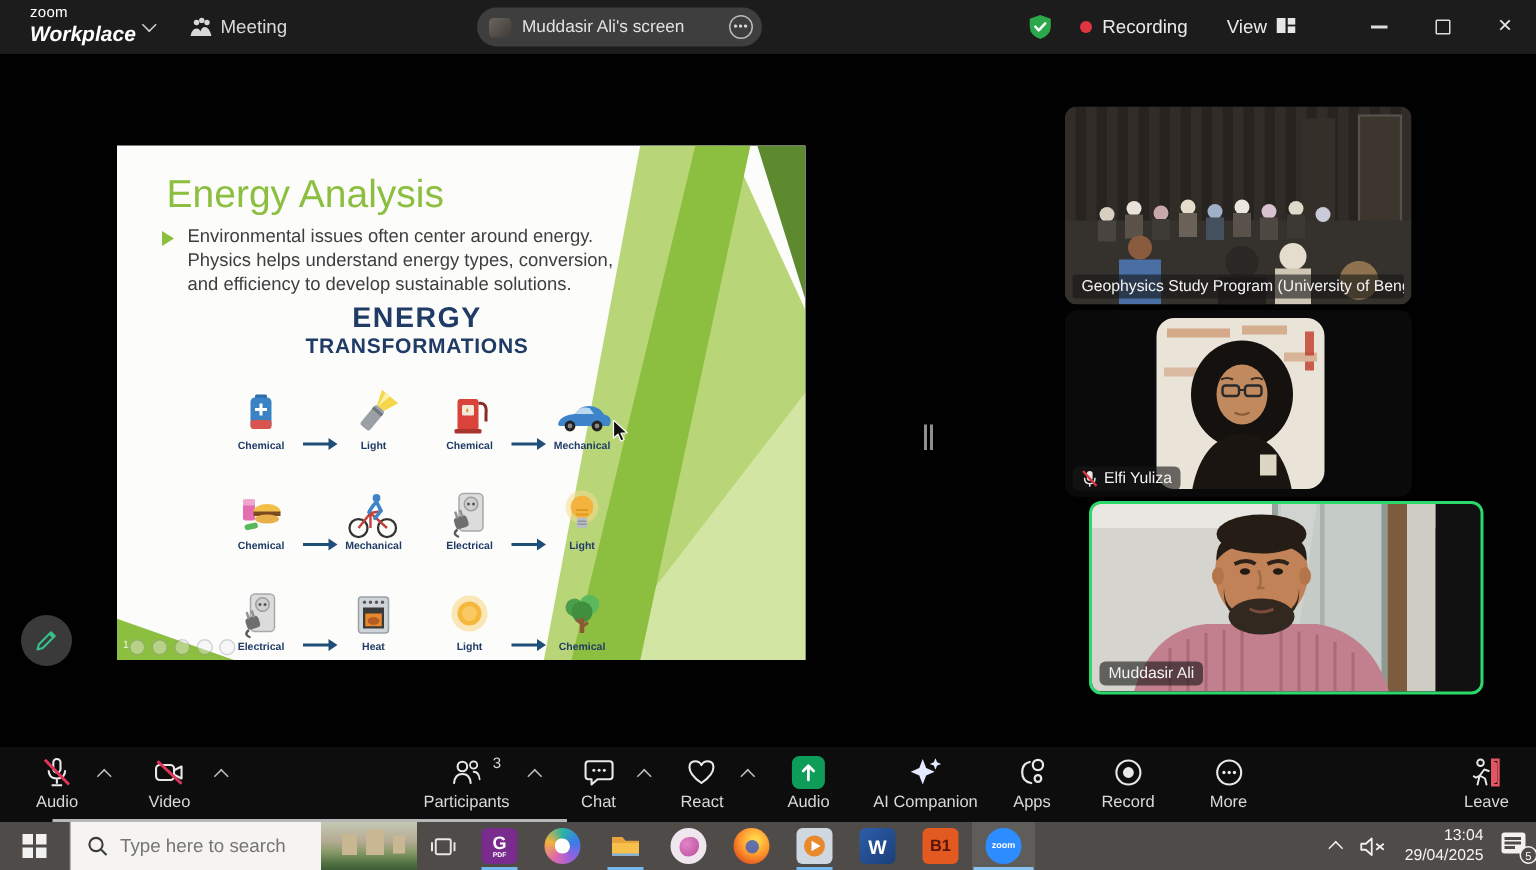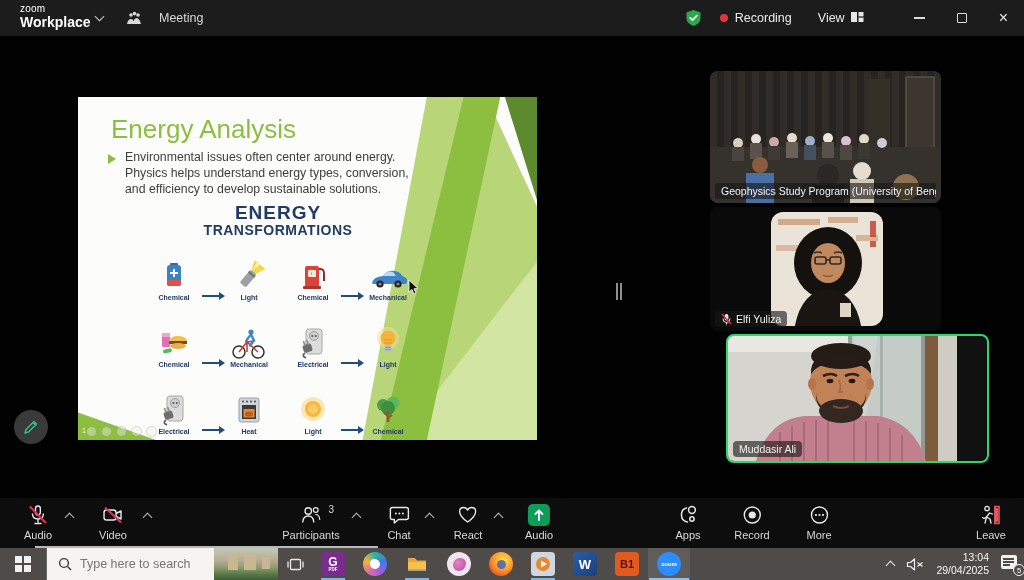--- a/index.html
+++ b/index.html
@@ -3,23 +3,23 @@
 <meta charset="utf-8">
 <style>
   html,body{margin:0;padding:0;background:#000;}
   *{box-sizing:border-box;font-family:"Liberation Sans",sans-serif;}
   .stage{position:relative;width:1024px;height:580px;overflow:hidden;background:#000;}
 
   
   .titlebar{position:absolute;left:0;top:0;width:1024px;height:36px;background:#1c1c1c;}
   .zlogo{position:absolute;left:20px;top:4px;color:#fff;line-height:1;}
   .zlogo .l1{font-size:10px;letter-spacing:.2px;}
-  .zlogo .l2{font-size:14px;font-weight:bold;margin-top:1px;}
+  .zlogo .l2{font-size:14px;font-weight:bold;margin-top:1px;font-style:italic;}
   .chev-down{position:absolute;left:96px;top:13px;width:7px;height:7px;border-right:1.6px solid #cfcfcf;border-bottom:1.6px solid #cfcfcf;transform:rotate(45deg);}
-  .meeting-tab{position:absolute;left:126px;top:7px;display:flex;align-items:center;gap:16px;color:#d8d8d8;font-size:12.5px;height:22px;}
+  .meeting-tab{position:absolute;left:126px;top:7px;display:flex;align-items:center;gap:4px;color:#d8d8d8;font-size:12.5px;height:22px;}
   .pill{position:absolute;left:318px;top:5px;width:190px;height:26px;background:#3e3e3e;border-radius:13px;display:flex;align-items:center;padding:0 6px 0 8px;gap:7px;}
   .pill .thumb{width:15px;height:13px;border-radius:3px;background:linear-gradient(135deg,#6d655e,#3d3a37);flex:0 0 auto;}
   .pill .ptext{color:#e2e2e2;font-size:11.5px;white-space:nowrap;overflow:hidden;flex:1;}
   .pill .more-circ{width:16px;height:16px;border:1.2px solid #b9b9b9;border-radius:50%;color:#d8d8d8;font-size:8px;line-height:13px;text-align:center;letter-spacing:.5px;flex:0 0 auto;}
   .tb-right{position:absolute;right:0;top:0;height:36px;display:flex;align-items:center;}
   .rec-dot{width:8px;height:8px;border-radius:50%;background:#e0353f;margin-right:7px;}
   .rec-label{color:#eaeaea;font-size:12.5px;margin-right:26px;}
   .view-wrap{display:flex;align-items:flex-start;gap:6px;color:#eaeaea;font-size:12.5px;margin-right:34px;}
   .win-min{width:11px;height:1.6px;background:#dcdcdc;margin:0 16px;}
   .win-max{width:10px;height:10px;border:1.3px solid #dcdcdc;border-radius:1px;margin:0 16px;}
@@ -114,20 +114,25 @@
     </div>
     <span class="chev-down"></span>
     <div class="meeting-tab">
       <svg width="17" height="15" viewBox="0 0 17 15">
         <circle cx="5" cy="4" r="1.8" fill="#d8d8d8"></circle>
           <circle cx="12" cy="4" r="1.8" fill="#d8d8d8"></circle>
           <circle cx="8.5" cy="2.6" r="1.8" fill="#d8d8d8"></circle>
         <path d="M1,13 q1,-5 4,-5 q2,0 2.6,2 q0.9,-3 2.9,-3 q3,0 4.5,6 z" fill="#d8d8d8"></path>
       </svg>
       <span>Meeting</span>
+    </div>
+    <div class="pill">
+      <span class="thumb"></span>
+      <span class="ptext">Muddasir Ali's screen</span>
+      <span class="more-circ">•••</span>
     </div>
     <div class="tb-right">
       <svg width="17" height="18" viewBox="0 0 17 18" style="margin-right:18px">
         <path d="M8.5,1 L15.5,3.5 V9 q0,5.5 -7,8 q-7,-2.5 -7,-8 V3.5 Z" fill="#2ba84a"></path>
         <path d="M5.2,8.8 l2.3,2.4 4.3,-4.6" stroke="#fff" stroke-width="1.7" fill="none" stroke-linecap="round" stroke-linejoin="round"></path>
       </svg>
       <span class="rec-dot"></span>
       <span class="rec-label">Recording</span>
       <div class="view-wrap">
         <span>View</span>
@@ -523,20 +528,29 @@
       <span class="ic">
           <span class="share-box" style="background:#0e9d58">
             <svg width="14" height="14" viewBox="0 0 14 14">
               <path d="M7,12 V3 M3.5,6 L7,2.5 L10.5,6" stroke="#fff" stroke-width="1.8" fill="none" stroke-linecap="round" stroke-linejoin="round"></path>
             </svg>
           </span>
         </span>
       <span>Audio</span>
     </div>
 
+    <div class="tbtn" style="left:617px">
+      <span class="ic">
+          <svg width="24" height="22" viewBox="0 0 24 22">
+            <polygon points="10,2 12.3,8 18,10.5 12.3,13 10,19 7.7,13 2,10.5 7.7,8" fill="#e4e9ff"></polygon>
+            <polygon points="18.5,1.5 19.6,4.2 22.3,5.3 19.6,6.4 18.5,9.1 17.4,6.4 14.7,5.3 17.4,4.2" fill="#e4e9ff"></polygon>
+          </svg>
+        </span>
+      <span>AI Companion</span>
+    </div>
 
     <div class="tbtn" style="left:688px">
       <span class="ic">
           <svg width="22" height="22" viewBox="0 0 22 22">
             <path d="M9,4 q-5,1 -5,7 q0,6 6,7" stroke="#e8e8e8" stroke-width="1.5" fill="none" stroke-linecap="round"></path>
             <circle cx="14.5" cy="6" r="3.4" stroke="#e8e8e8" stroke-width="1.5" fill="none"></circle>
             <circle cx="14.5" cy="15" r="2.2" stroke="#e8e8e8" stroke-width="1.5" fill="none"></circle>
           </svg>
         </span>
       <span>Apps</span>

